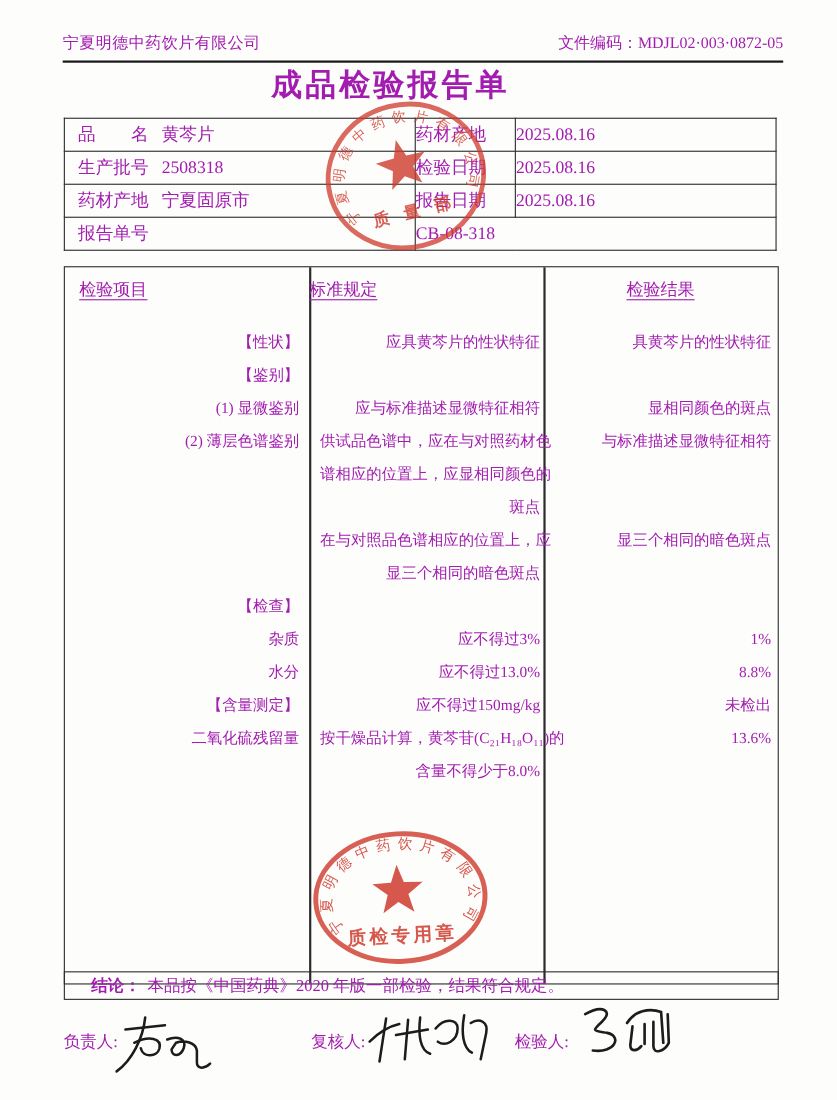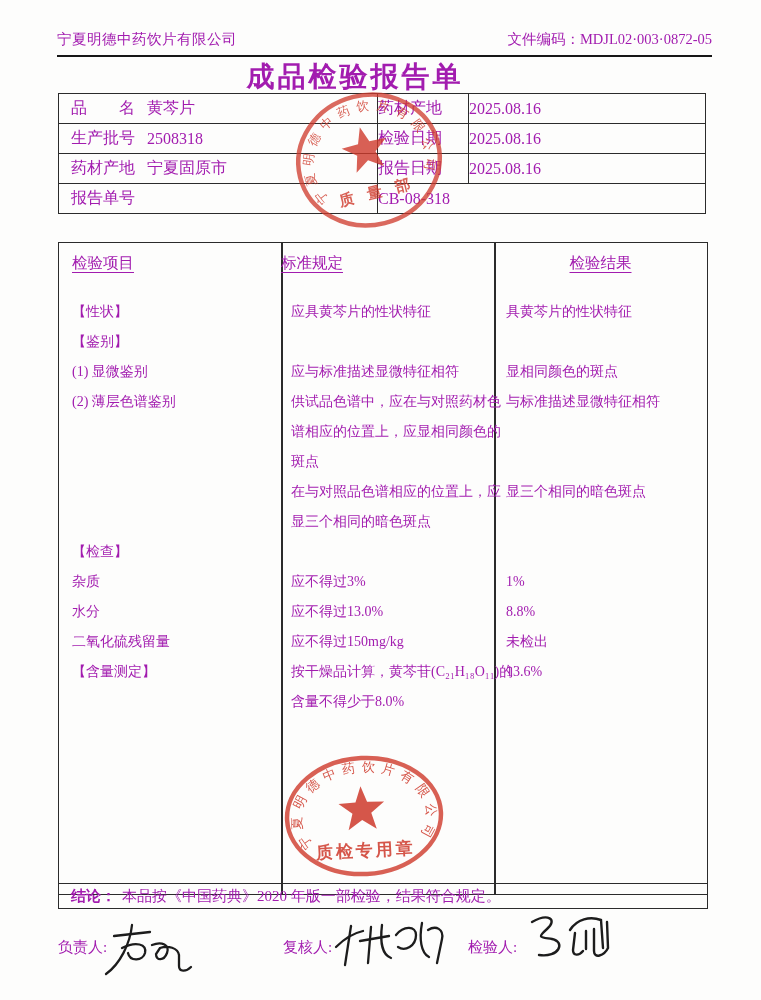--- a/index.html
+++ b/index.html
@@ -8,37 +8,37 @@
     font-family:"Liberation Serif","DejaVu Serif",serif;color:#a21caf;
     overflow:hidden;margin:0 auto;
   }
   .abs{position:absolute;}
   
   .company{left:57px;top:30px;font-size:14.5px;letter-spacing:.5px;}
   .doccode{right:49px;top:30px;font-size:14.5px;}
   .headrule{left:57px;top:55px;width:655px;height:2px;background:#161616;}
   .title{left:25px;top:58px;width:660px;text-align:center;font-size:28px;font-weight:bold;letter-spacing:3px;}
   
-  table.info{position:absolute;left:58px;top:93px;border-collapse:collapse;table-layout:fixed;border-radius:28px;}
+  table.info{position:absolute;left:58px;top:107px;border-collapse:collapse;table-layout:fixed;border-radius:28px;}
   table.info td{border:1.5px solid #2b2b2b;height:29px;padding:0;font-size:16px;vertical-align:middle;}
   td.ia{width:318px;}
   td.ib{width:90px;padding-left:10px;}
   td.ic{width:236px;padding-left:8px;font-size:15.5px;}
   .ia .cellflex{display:flex;align-items:center;padding-left:12px;gap:12px;}
   
   .maintbl{left:58px;top:242px;width:650px;height:653px;border:1.5px solid #2b2b2b;box-sizing:border-box;}
   .vline{position:absolute;top:0;bottom:0;width:1.5px;background:#2b2b2b;}
   .th{position:absolute;top:10px;font-size:15.5px;text-decoration:underline;text-underline-offset:4px;}
-  .colbody{position:absolute;top:54px;font-size:14px;}
+  .colbody{position:absolute;top:54px;font-size:14px;text-align:right;}
   .bline{height:30px;line-height:30px;white-space:nowrap;}
   
   .stamp{pointer-events:none;}
   
   .conclusion{left:58px;top:883px;width:650px;height:26px;border:1.5px solid #2b2b2b;box-sizing:border-box;
-    display:flex;align-items:center;padding-left:12px;font-size:15px;}
+    display:flex;align-items:center;padding-left:24px;font-size:15px;}
   .conclusion b{margin-right:6px;}
   
   .sigrow{font-size:15px;top:938px;}
 </style>
 </head>
 <body>
 
 <div class="page">
 
   <div class="abs company">宁夏明德中药饮片有限公司</div>
@@ -100,22 +100,22 @@
         <div class="bline">【鉴别】</div>
         <div class="bline">(1) 显微鉴别</div>
         <div class="bline">(2) 薄层色谱鉴别</div>
         <div class="bline"></div>
         <div class="bline"></div>
         <div class="bline"></div>
         <div class="bline"></div>
         <div class="bline">【检查】</div>
         <div class="bline">杂质</div>
         <div class="bline">水分</div>
+        <div class="bline">【含量测定】</div>
         <div class="bline">二氧化硫残留量</div>
-        <div class="bline">【含量测定】</div>
         <div class="bline"></div>
       </div>
     <div class="colbody" style="left:232px;width:200px">
         <div class="bline">应具黄芩片的性状特征</div>
         <div class="bline"></div>
         <div class="bline">应与标准描述显微特征相符</div>
         <div class="bline">供试品色谱中，应在与对照药材色</div>
         <div class="bline">谱相应的位置上，应显相同颜色的</div>
         <div class="bline">斑点</div>
         <div class="bline">在与对照品色谱相应的位置上，应</div>

